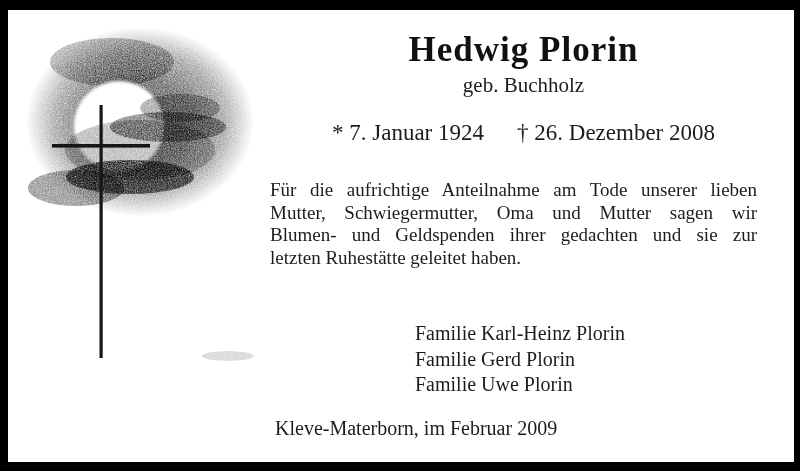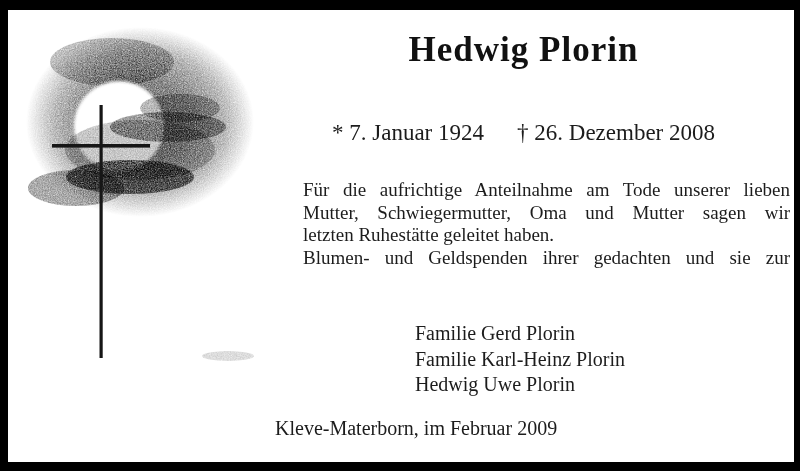--- a/index.html
+++ b/index.html
@@ -25,21 +25,21 @@
     position:absolute; left:263px; top:62px; width:505px;
     text-align:center; font-size:21px; line-height:26px;
   }
   .dates {
     position:absolute; left:263px; top:110px; width:505px;
     display:flex; justify-content:center; gap:33px;
     font-size:23px; line-height:26px; white-space:nowrap;
   }
   .bodytext {
     position:absolute; left:262px; top:169px; width:487px;
-    font-size:19px; line-height:22.5px;margin-left:33px;
+    font-size:19px; line-height:22.5px;
   }
   .bodytext .jline { text-align:justify; text-align-last:justify; }
   .bodytext .jline.last { text-align-last:left; }
 
   .families {
     position:absolute; left:407px; top:311px;
     font-size:20px; line-height:25.7px;
   }
   .place {
     position:absolute; left:267px; top:405px;
@@ -88,35 +88,36 @@
       </g>
 
       <g>
         <rect x="99.5" y="105" width="3.2" height="253" fill="#161616"></rect>
         <rect x="52" y="144" width="98" height="3.6" fill="#161616"></rect>
       </g>
     </svg>
 
     <h1 class="title">Hedwig Plorin</h1>
 
+    <div class="maiden">geb. Buchholz</div>
 
     <div class="dates">
       <span>* 7. Januar 1924</span>
       <span>† 26. Dezember 2008</span>
     </div>
 
     <div class="bodytext">
       <div class="jline">Für die aufrichtige Anteilnahme am Tode unserer lieben</div>
       <div class="jline">Mutter, Schwiegermutter, Oma und Mutter sagen wir</div>
+      <div class="jline">Blumen- und Geldspenden ihrer gedachten und sie zur</div>
       <div class="jline last">letzten Ruhestätte geleitet haben.</div>
-      <div class="jline">Blumen- und Geldspenden ihrer gedachten und sie zur</div>
     </div>
 
     <div class="families">
+      <div>Familie Karl-Heinz Plorin</div>
       <div>Familie Gerd Plorin</div>
-      <div>Familie Karl-Heinz Plorin</div>
-      <div>Hedwig Uwe Plorin</div>
+      <div>Familie Uwe Plorin</div>
     </div>
 
     <div class="place">Kleve-Materborn, im Februar 2009</div>
 
   </div>
 </div>
 
 </body></html>

